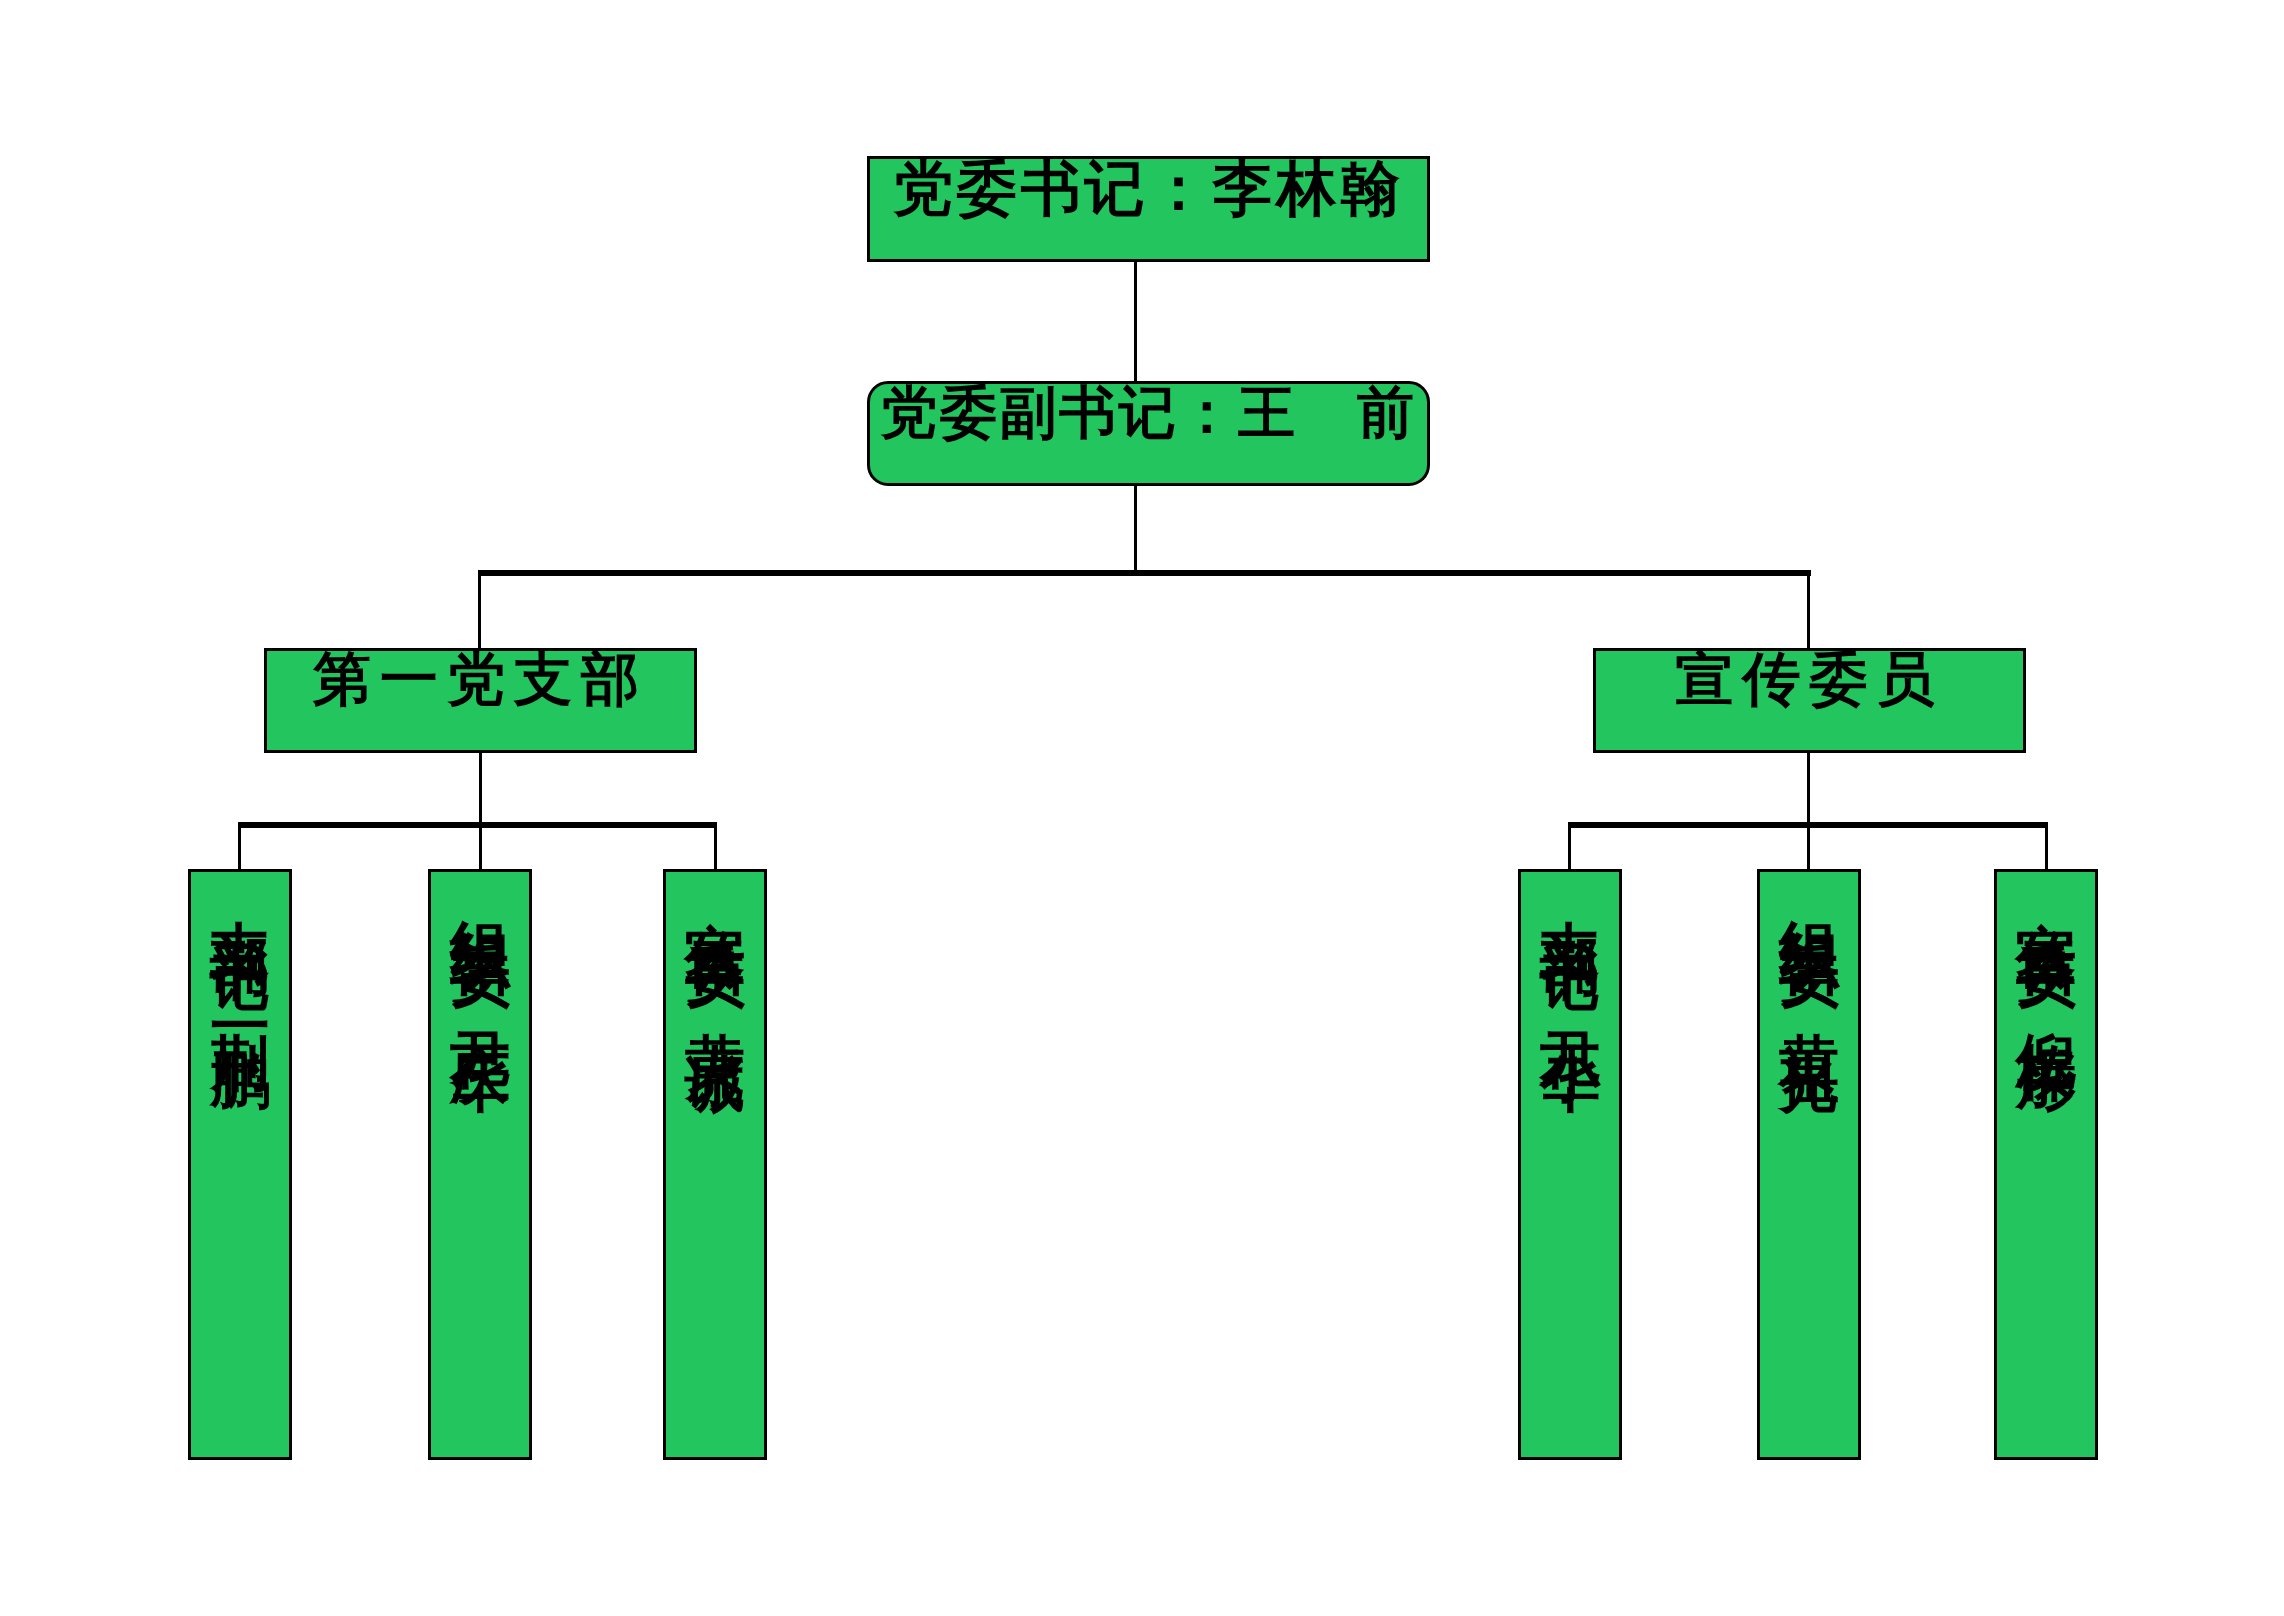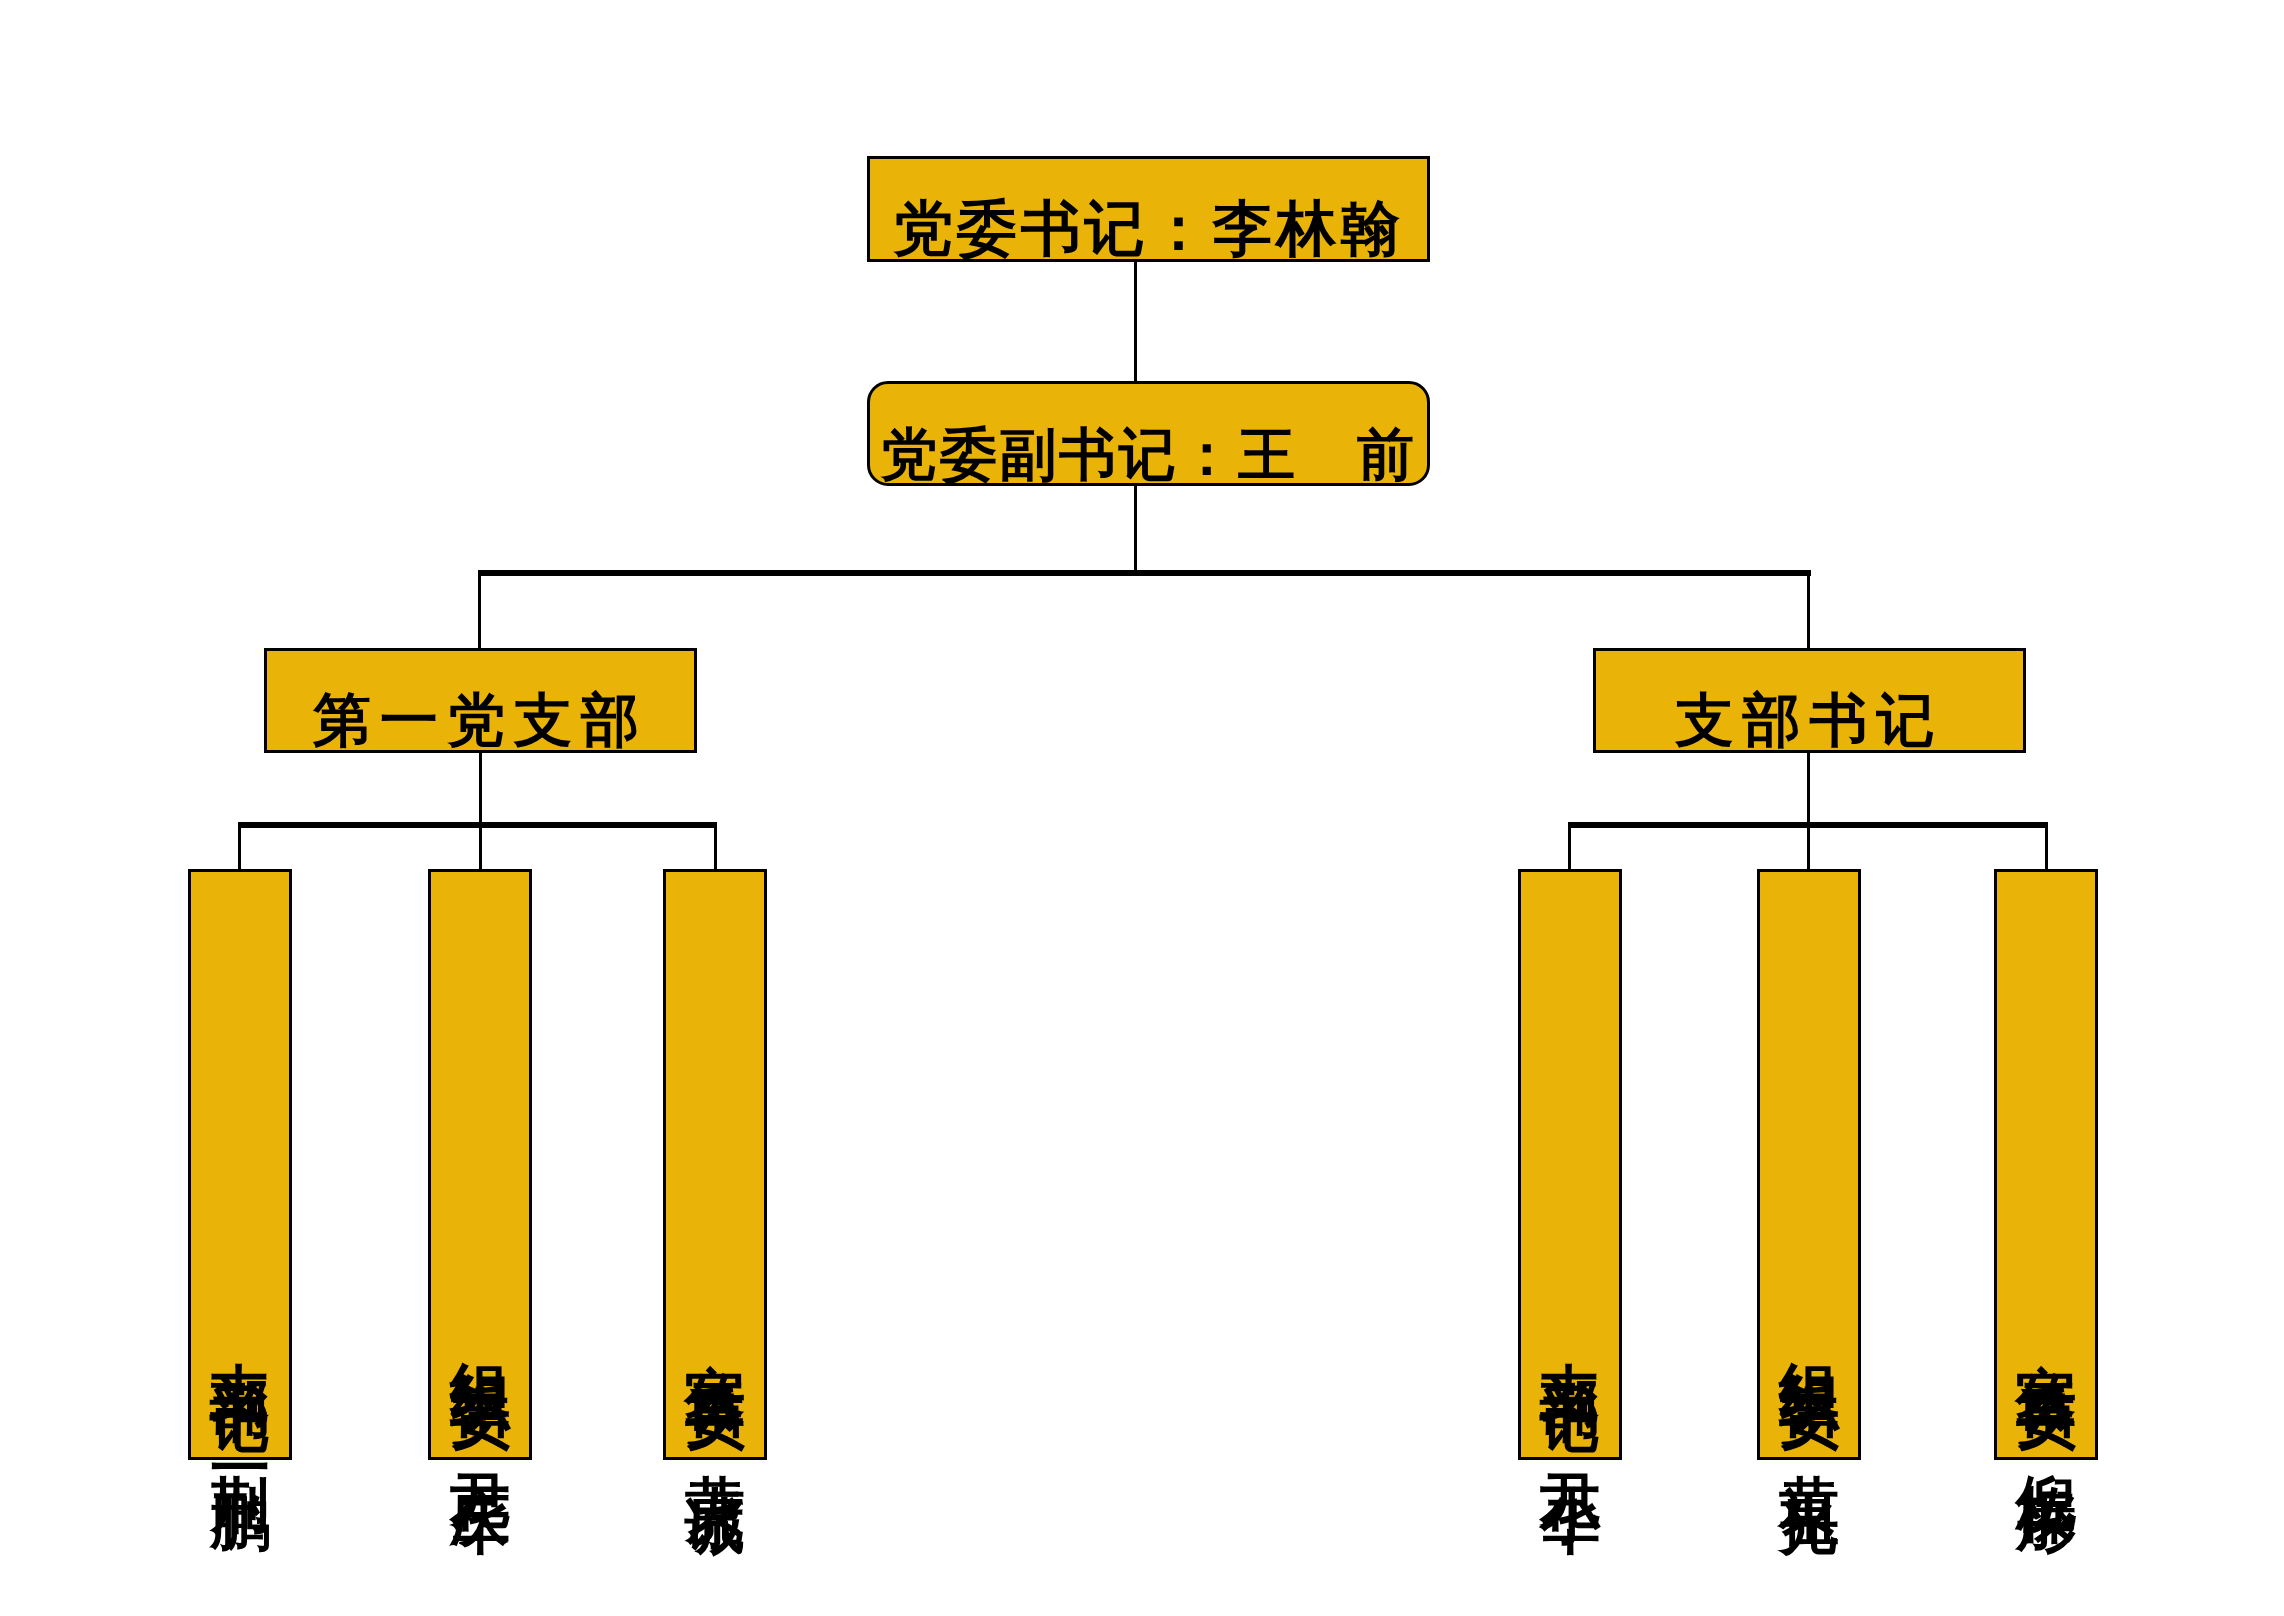--- a/index.html
+++ b/index.html
@@ -13,23 +13,23 @@
     height: 1616px;
     background: #ffffff;
     overflow: hidden;
     color: #000000;
     font-family: "Liberation Serif", "DejaVu Serif", serif;
   }
   .box {
     position: absolute;
     box-sizing: border-box;
     border: 3.3px solid #000000;
-    background: #eab308;
+    background: #22c55e;
     display: flex;
-    align-items: flex-end;
+    align-items: flex-start;
     justify-content: center;
   }
   .hlabel {
     font-weight: bold;
     white-space: nowrap;
     line-height: 1;
   }
   .vlabel {
     writing-mode: vertical-rl;
     text-orientation: upright;
@@ -74,21 +74,21 @@
   </div>
 
   <div class="box" style="left:867px; top:381px; width:563px; height:105px;border-radius:21px;">
     <span class="hlabel lbl-b">党委副书记：王　前</span>
   </div>
 
   <div class="box" style="left:264px; top:648px; width:433px; height:105px;">
     <span class="hlabel lbl-br">第一党支部</span>
   </div>
   <div class="box" style="left:1593px; top:648px; width:433px; height:105px;">
-    <span class="hlabel lbl-br">支部书记</span>
+    <span class="hlabel lbl-br">宣传委员</span>
   </div>
 
   <div class="box" style="left:188px; top:869px; width:104px; height:591px;">
     <span class="vlabel lbl-m">支部书记：荆一鹏</span>
   </div>
   <div class="box" style="left:428px; top:869px; width:104px; height:591px;">
     <span class="vlabel lbl-m">组织委员：尹庆华</span>
   </div>
   <div class="box" style="left:663px; top:869px; width:104px; height:591px;">
     <span class="vlabel lbl-m">宣传委员：黄虎诚</span>

